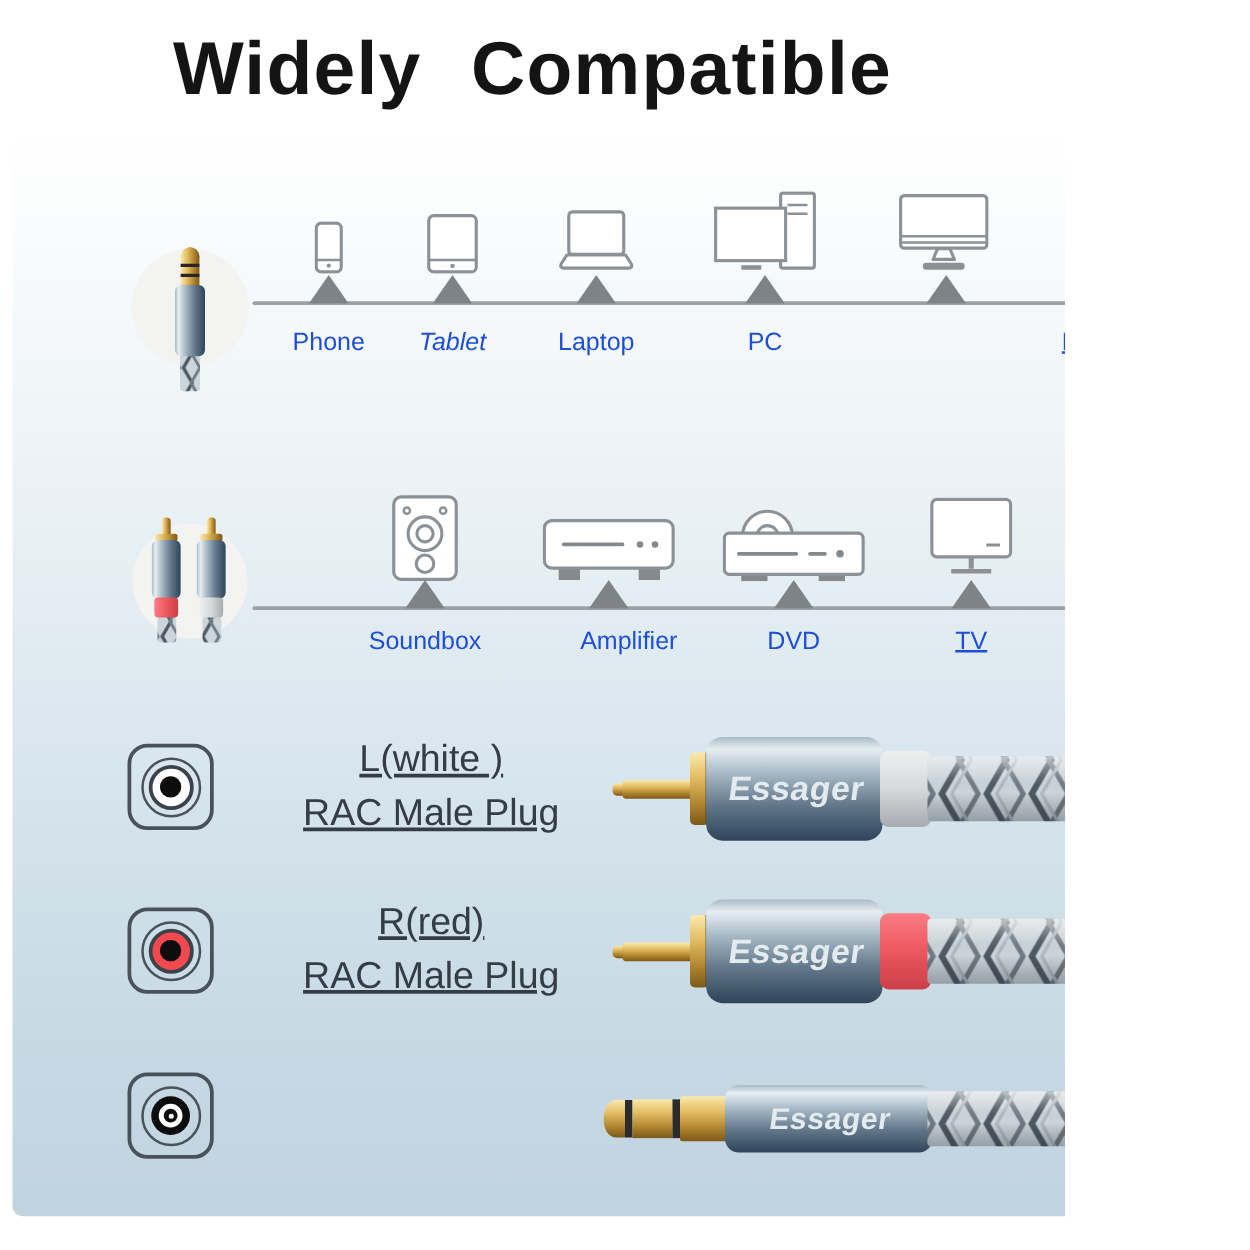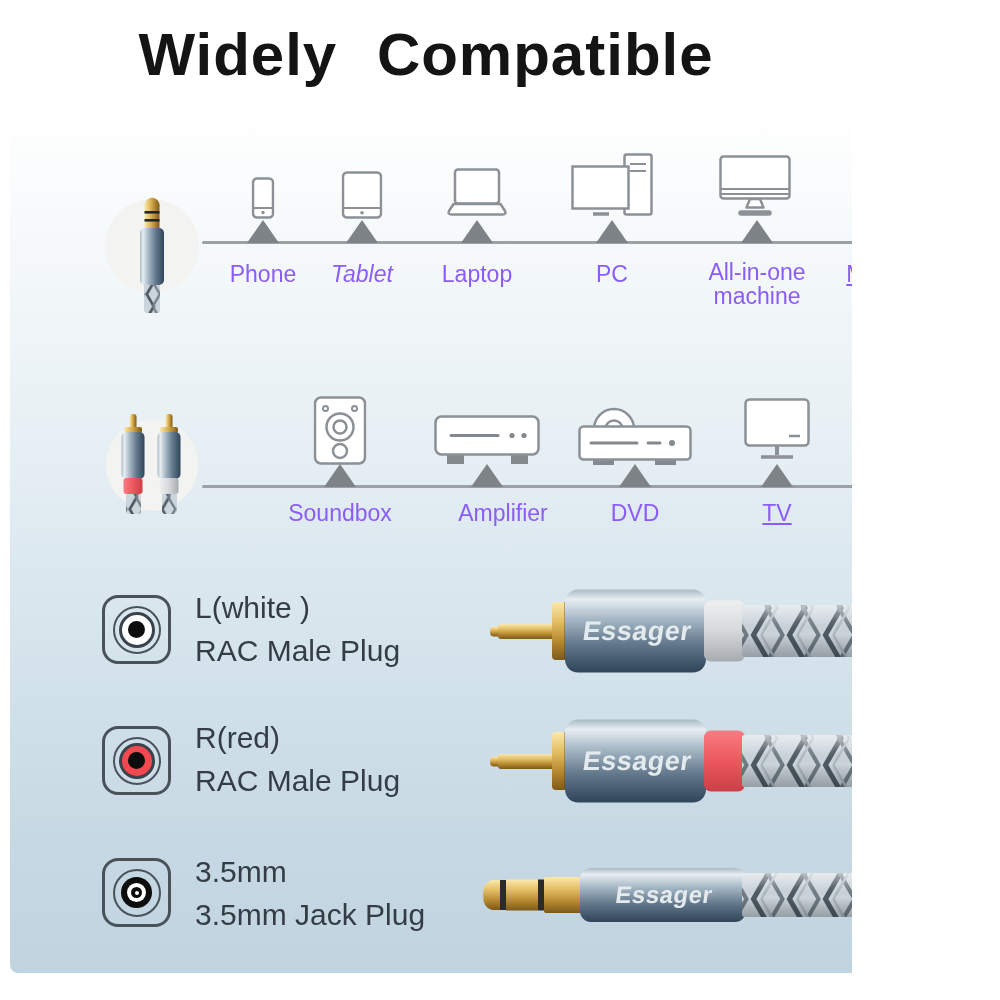--- a/index.html
+++ b/index.html
@@ -7,29 +7,29 @@
           font-family:"Liberation Sans",sans-serif;}
   .panel{position:absolute;left:10px;top:0;width:978px;height:973px;border-radius:0 0 8px 8px;
          background:linear-gradient(180deg,#ffffff 0%,#ffffff 11%,#f4f8fa 27%,#e9f1f5 42%,
                     #dde9f0 57%,#d0e0e9 73%,#c6d8e3 87%,#c0d4e0 100%);}
   .title{position:absolute;top:20px;left:0;width:100%;text-align:center;font-size:60px;
          font-weight:700;color:#141414;letter-spacing:1px;word-spacing:22px;}
   .hline{position:absolute;height:3px;background:#9ba1a5;border-radius:2px;}
   .tri{position:absolute;width:32px;height:23px;transform:translateX(-50%);
        background:#7d8387;clip-path:polygon(50% 0,100% 100%,0 100%);}
   .abs{position:absolute;transform:translateX(-50%);}
-  .dev-label{position:absolute;transform:translateX(-50%);font-size:23px;color:#8b5cf6;
-             text-align:center;white-space:nowrap;line-height:24px;}
+  .dev-label{position:absolute;transform:translateX(-50%);font-size:20px;color:#1d4ed8;
+             text-align:right;white-space:nowrap;line-height:24px;}
   .dev-label.wrap{white-space:normal;width:112px;}
   .photo-circle{position:absolute;border-radius:50%;background:#f3f3f2;}
   .port{position:absolute;width:63px;height:63px;border:3px solid #49525a;border-radius:16px;
         display:flex;align-items:center;justify-content:center;}
   .ring{display:flex;align-items:center;justify-content:center;border-radius:50%;}
-  .plug-text{position:absolute;left:195px;width:300px;font-size:30px;
-             color:#343d46;line-height:43px;}
+  .plug-text{position:absolute;left:195px;width:300px;text-align:center;font-size:30px;
+             color:#343d46;line-height:43px;text-decoration:underline;}
   svg text{font-family:"Liberation Sans",sans-serif;}
 </style>
 </head>
 <body>
 
 <svg width="0" height="0" style="position:absolute" aria-hidden="true">
   <defs>
     <linearGradient id="goldV" x1="0" y1="0" x2="0" y2="1">
       <stop offset="0" stop-color="#fbe9ad"></stop>
         <stop offset="0.35" stop-color="#e2bc62"></stop>
@@ -153,21 +153,20 @@
   <div class="tri" style="left:362px;top:220px;"></div>
   <div class="tri" style="left:477px;top:220px;"></div>
   <div class="tri" style="left:612px;top:220px;"></div>
   <div class="tri" style="left:757px;top:220px;"></div>
   <div class="tri" style="left:870px;top:220px;"></div>
 
   <div class="dev-label" style="left:263px;top:262px;">Phone</div>
   <div class="dev-label" style="left:362px;top:262px;font-style:italic;">Tablet</div>
   <div class="dev-label" style="left:477px;top:262px;">Laptop</div>
   <div class="dev-label" style="left:612px;top:262px;">PC</div>
-  <div class="dev-label wrap" style="left:757px;top:260px;">All-in-one machine</div>
   <div class="dev-label" style="left:870px;top:262px;text-decoration:underline;">MP3</div>
 
   <div class="hline" style="left:202px;top:485px;width:720px;"></div>
   <div class="photo-circle" style="left:106px;top:419px;width:92px;height:92px;"></div>
   <svg class="abs" style="left:152px;top:412px;" width="80" height="104" viewBox="0 0 80 104">
     <g>
       <rect x="14" y="81" width="15" height="21" rx="3" fill="url(#braidS)"></rect>
       <rect x="17.5" y="2" width="7" height="15" rx="3" fill="url(#goldH)"></rect>
       <rect x="12" y="15" width="18" height="6" rx="2" fill="url(#goldH)"></rect>
       <rect x="9.5" y="20" width="23" height="47" rx="5" fill="url(#steelH)"></rect>
@@ -275,24 +274,20 @@
     <div class="ring" style="width:44px;height:44px;border:2px solid #49525a;">
       <div class="ring" style="width:31px;height:31px;background:#0d0d0d;">
         <div class="ring" style="width:19px;height:19px;background:#ffffff;">
           <div class="ring" style="width:11px;height:11px;background:#0d0d0d;">
             <div class="ring" style="width:4px;height:4px;background:#ffffff;"></div>
           </div>
         </div>
       </div>
     </div>
   </div>
-  <div class="plug-text" style="top:850px;">
-    <div>3.5mm</div>
-    <div>3.5mm Jack Plug</div>
-  </div>
   <svg class="cable" style="position:absolute;left:462px;top:845px;" width="525" height="100" viewBox="0 0 525 100">
     <path d="M38,35 L30,35 Q21,37 21,50 Q21,63 30,65 L38,65 Z" fill="url(#goldV)"></path>
     <rect x="38" y="35" width="6" height="30" fill="#2b2b2b"></rect>
     <rect x="44" y="34.5" width="32" height="31" fill="url(#goldV)"></rect>
     <rect x="76" y="34.5" width="6" height="31" fill="#2b2b2b"></rect>
     <rect x="82" y="32" width="38" height="36" rx="2" fill="url(#goldV)"></rect>
     <rect x="118" y="23" width="166" height="54" rx="11" fill="url(#steelV)"></rect>
     <text transform="translate(201,58) skewX(-8)" text-anchor="middle" font-size="24" font-weight="bold" fill="#e4ebef" letter-spacing="0.5">Essager</text>
     <rect x="280" y="28" width="245" height="44" rx="3" fill="url(#braid)"></rect>
     <rect x="280" y="28" width="245" height="44" rx="3" fill="url(#braidShade)"></rect>

